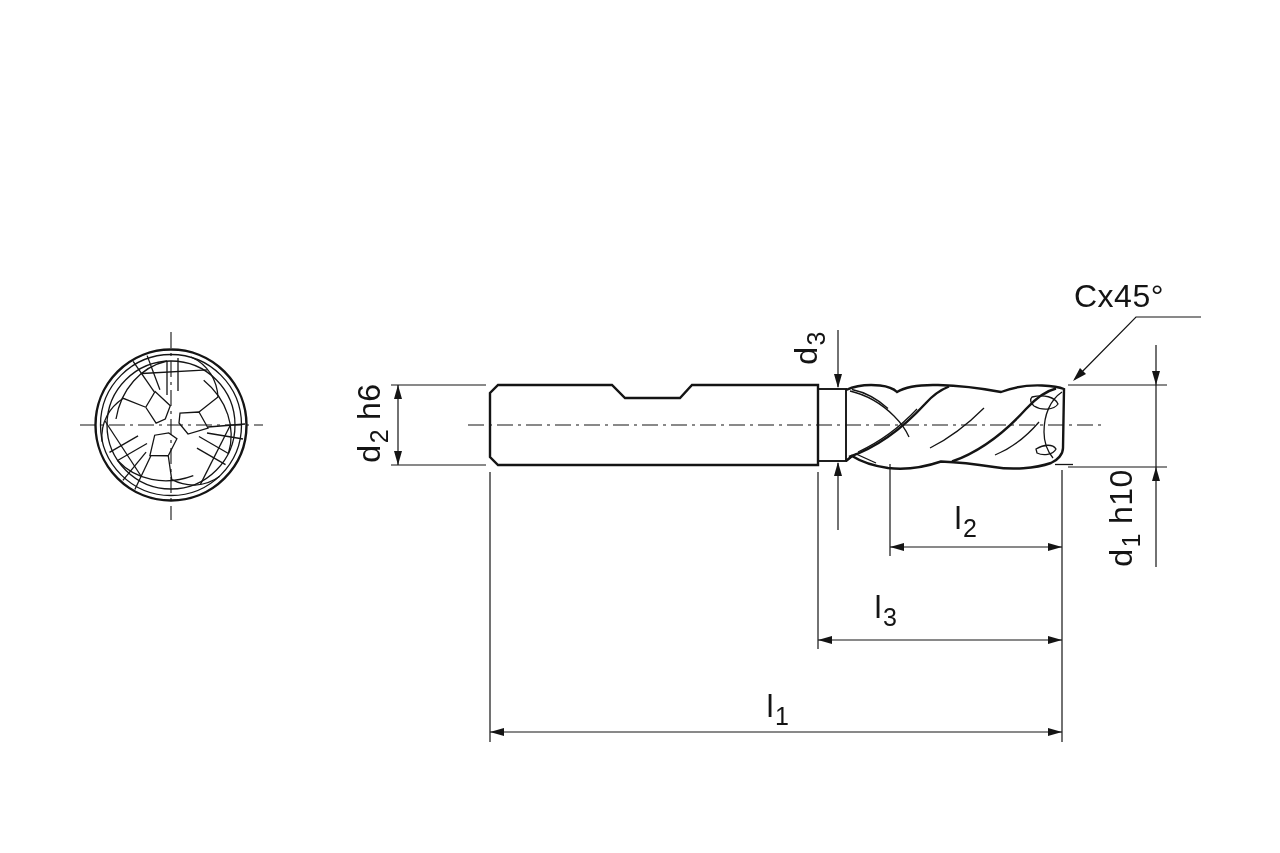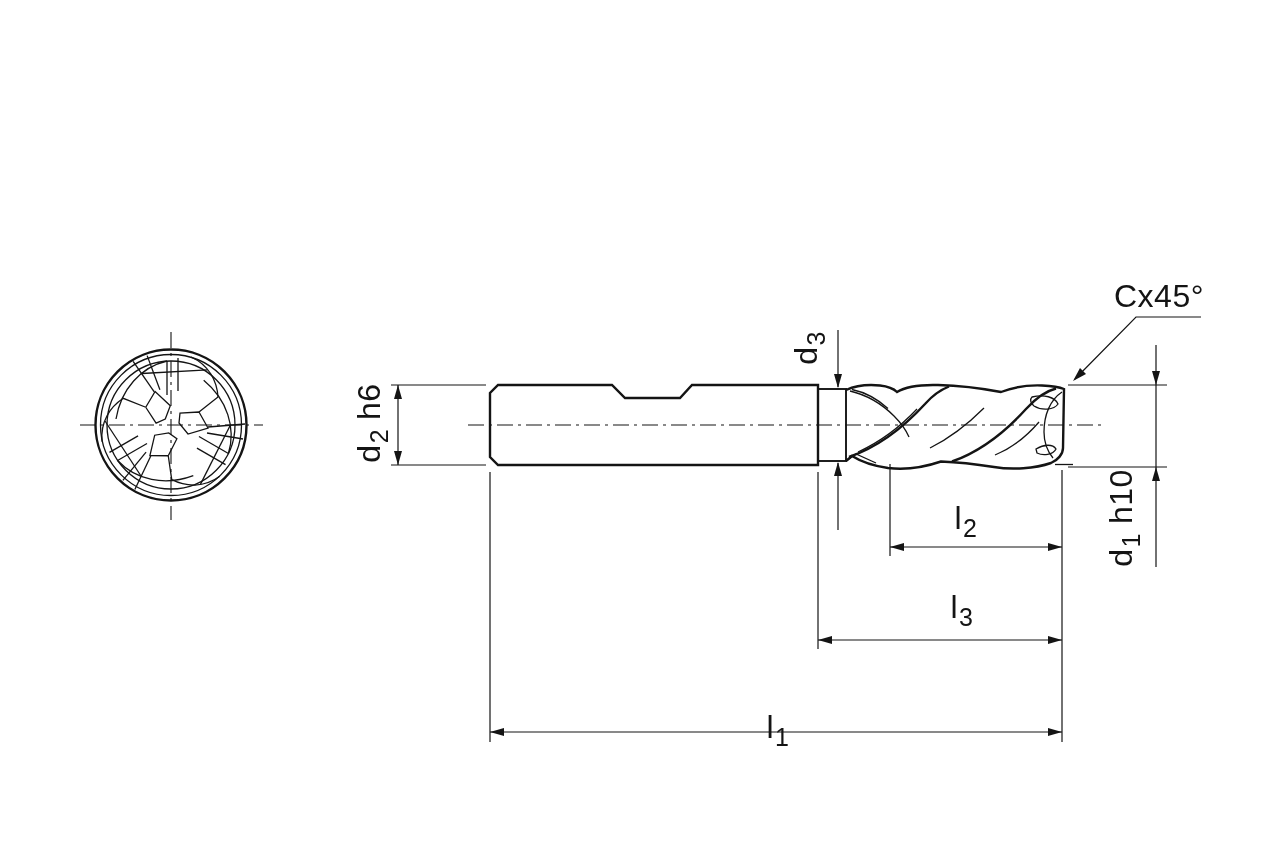--- a/index.html
+++ b/index.html
@@ -160,25 +160,25 @@
   </div>
 
   <div class="label rot" style="left:1121px;top:518px">
     <span>d</span><span class="sub">1</span><span class="suffix">h10</span>
   </div>
 
   <div class="label" style="left:966px;top:518px">
     <span>l</span><span class="sub">2</span>
   </div>
 
-  <div class="label" style="left:962px;top:607px">
+  <div class="label" style="left:886px;top:607px">
     <span>l</span><span class="sub">3</span>
   </div>
 
-  <div class="label" style="left:778px;top:727px">
+  <div class="label" style="left:778px;top:706px">
     <span>l</span><span class="sub">1</span>
   </div>
 
-  <div class="label" style="left:1159px;top:296px">
+  <div class="label" style="left:1119px;top:296px">
     <span>Cx45°</span>
   </div>
 
 </div>
 
 </body></html>

